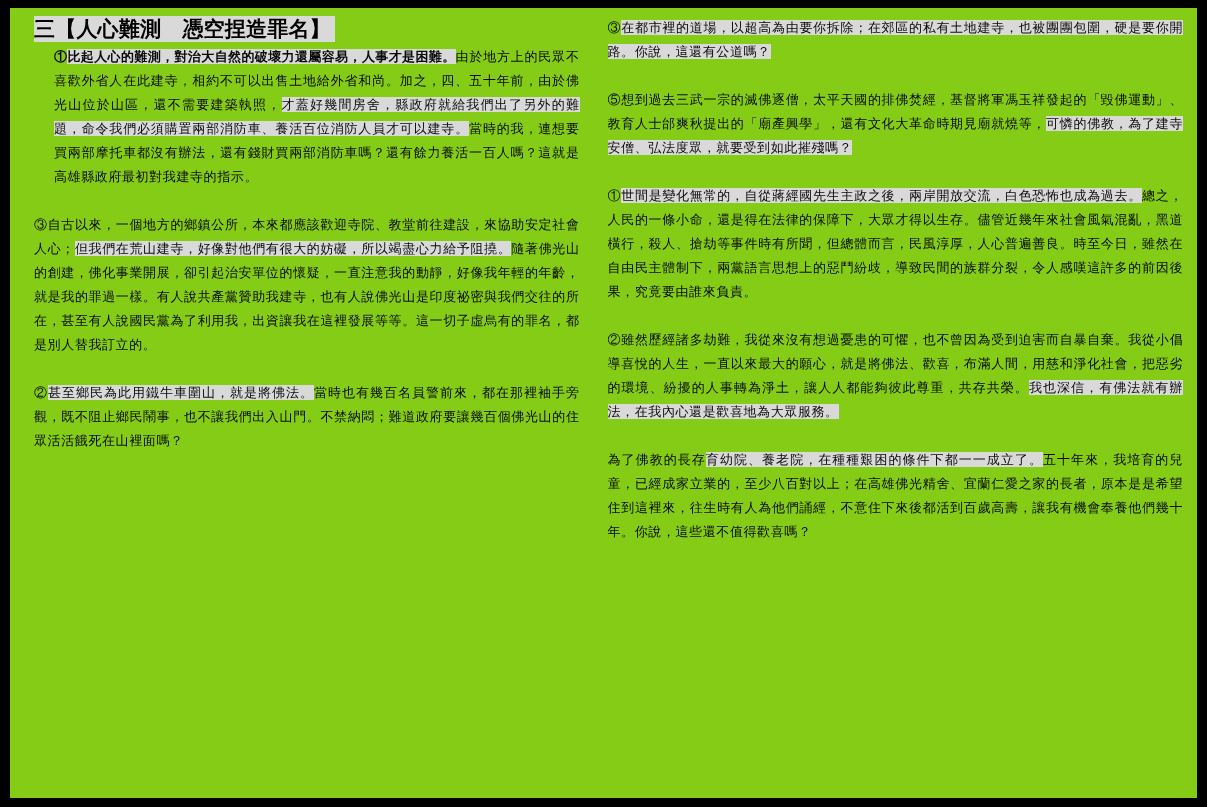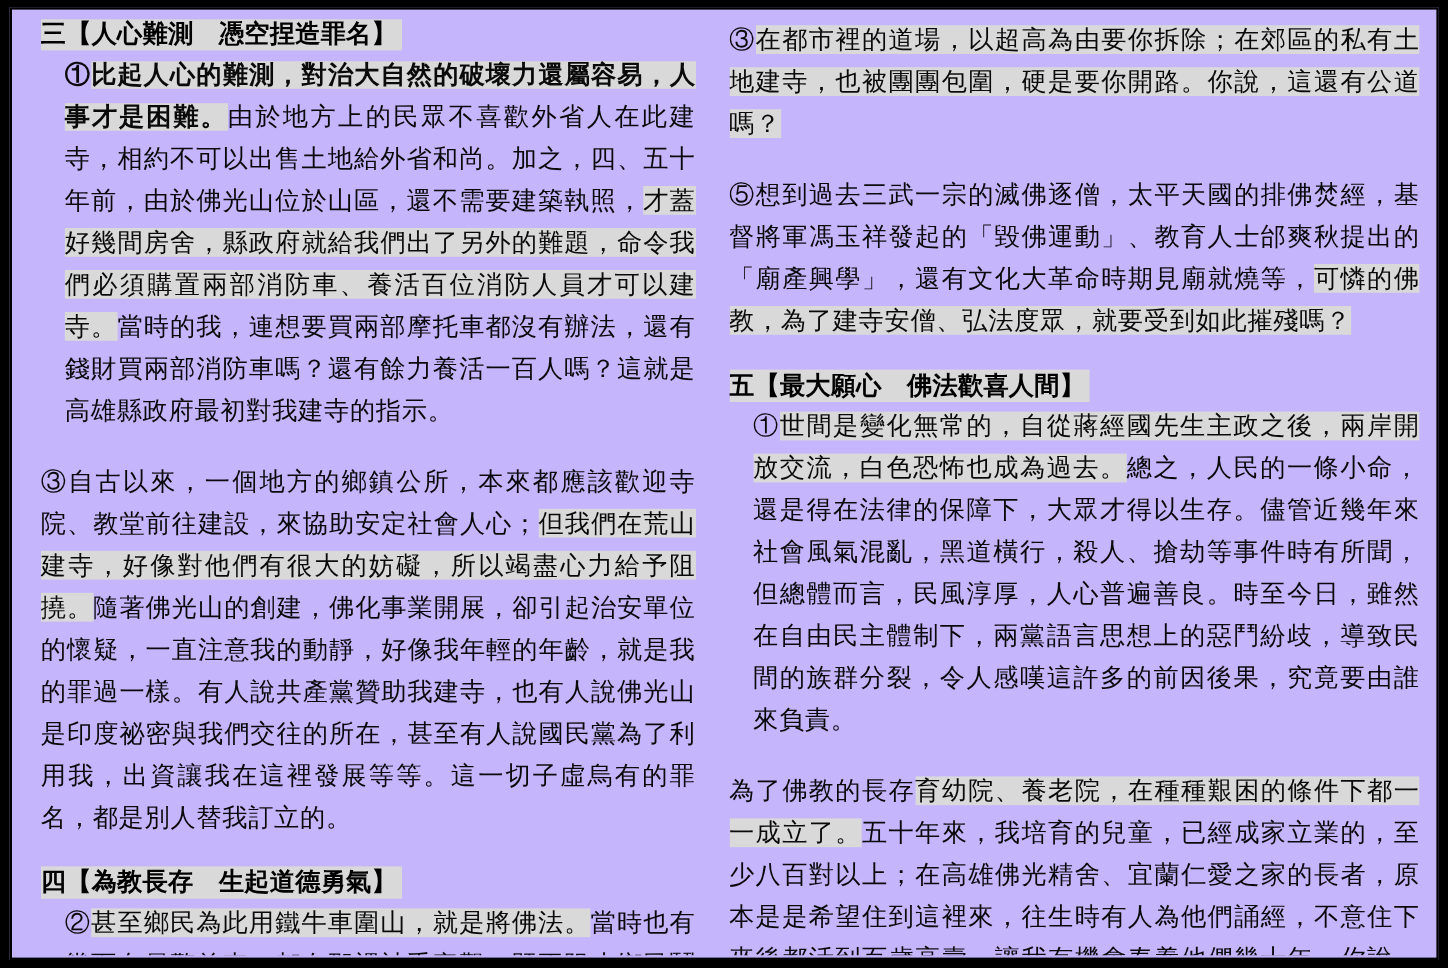--- a/index.html
+++ b/index.html
@@ -10,21 +10,21 @@
     height: 807px;
     overflow: hidden;
     font-family: "Liberation Serif", serif;
   }
   .page {
     position: absolute;
     top: 6px;
     left: 8px;
     right: 8px;
     bottom: 7px;
-    background: #c4b5fd;
+    background: #84cc16;
     border: 2px solid #000000;
     box-sizing: border-box;
     padding: 8px 14px 2px 24px;
   }
   .columns {
     display: flex;
     gap: 28px;
     height: 100%;
   }
   .col {
@@ -37,22 +37,22 @@
     font-family: "Liberation Sans", sans-serif;
     font-weight: 700;
     font-size: 21px;
     line-height: 26px;
     color: #000;
     margin: 0 0 3px 0;
     letter-spacing: 0.5px;
   }
   .heading .hl { padding: 2px 4px 2px 0; }
   .para {
-    font-size: 21px;
-    line-height: 35px;
+    font-size: 13px;
+    line-height: 24px;
     color: #0a0a0a;
     text-align: justify;
     letter-spacing: 0.6px;
     margin: 0 0 24px 0;
   }
   .para:last-child { margin-bottom: 0; }
   .heading + .para { margin-top: 0; margin-left: 20px; }
   .hl { background: #d9d9d9; }
   .bold {
     font-family: "Liberation Sans", sans-serif;
@@ -62,24 +62,23 @@
 </style>
 </head>
 <body>
 
 <div class="page">
   <div class="columns">
     <div class="col col-left">
         <div class="heading"><span class="hl bold">三【人心難測　憑空捏造罪名】</span></div>
         <div class="para"><span class="bold">①</span><span class="hl bold">比起人心的難測，對治大自然的破壞力還屬容易，人事才是困難。</span><span>由於地方上的民眾不喜歡外省人在此建寺，相約不可以出售土地給外省和尚。加之，四、五十年前，由於佛光山位於山區，還不需要建築執照，</span><span class="hl">才蓋好幾間房舍，縣政府就給我們出了另外的難題，命令我們必須購置兩部消防車、養活百位消防人員才可以建寺。</span><span>當時的我，連想要買兩部摩托車都沒有辦法，還有錢財買兩部消防車嗎？還有餘力養活一百人嗎？這就是高雄縣政府最初對我建寺的指示。</span></div>
         <div class="para"><span>③自古以來，一個地方的鄉鎮公所，本來都應該歡迎寺院、教堂前往建設，來協助安定社會人心；</span><span class="hl">但我們在荒山建寺，好像對他們有很大的妨礙，所以竭盡心力給予阻撓。</span><span>隨著佛光山的創建，佛化事業開展，卻引起治安單位的懷疑，一直注意我的動靜，好像我年輕的年齡，就是我的罪過一樣。有人說共產黨贊助我建寺，也有人說佛光山是印度祕密與我們交往的所在，甚至有人說國民黨為了利用我，出資讓我在這裡發展等等。這一切子虛烏有的罪名，都是別人替我訂立的。</span></div>
-        <div class="heading"><span class="hl bold">四【為教長存　生起道德勇氣】</span></div>
         <div class="para"><span>②</span><span class="hl">甚至鄉民為此用鐵牛車圍山，就是將佛法。</span><span>當時也有幾百名員警前來，都在那裡袖手旁觀，既不阻止鄉民鬧事，也不讓我們出入山門。不禁納悶；難道政府要讓幾百個佛光山的住眾活活餓死在山裡面嗎？</span></div>
       </div>
     <div class="col col-right">
         <div class="para"><span>③</span><span class="hl">在都市裡的道場，以超高為由要你拆除；在郊區的私有土地建寺，也被團團包圍，硬是要你開路。你說，這還有公道嗎？</span></div>
         <div class="para"><span>⑤想到過去三武一宗的滅佛逐僧，太平天國的排佛焚經，基督將軍馮玉祥發起的「毀佛運動」、教育人士邰爽秋提出的「廟產興學」，還有文化大革命時期見廟就燒等，</span><span class="hl">可憐的佛教，為了建寺安僧、弘法度眾，就要受到如此摧殘嗎？</span></div>
-        <div class="heading"><span class="hl bold">五【最大願心　佛法歡喜人間】</span></div>
         <div class="para"><span>①</span><span class="hl">世間是變化無常的，自從蔣經國先生主政之後，兩岸開放交流，白色恐怖也成為過去。</span><span>總之，人民的一條小命，還是得在法律的保障下，大眾才得以生存。儘管近幾年來社會風氣混亂，黑道橫行，殺人、搶劫等事件時有所聞，但總體而言，民風淳厚，人心普遍善良。時至今日，雖然在自由民主體制下，兩黨語言思想上的惡鬥紛歧，導致民間的族群分裂，令人感嘆這許多的前因後果，究竟要由誰來負責。</span></div>
+        <div class="para"><span>②雖然歷經諸多劫難，我從來沒有想過憂患的可懼，也不曾因為受到迫害而自暴自棄。我從小倡導喜悅的人生，一直以來最大的願心，就是將佛法、歡喜，布滿人間，用慈和淨化社會，把惡劣的環境、紛擾的人事轉為淨土，讓人人都能夠彼此尊重，共存共榮。</span><span class="hl">我也深信，有佛法就有辦法，在我內心還是歡喜地為大眾服務。</span></div>
         <div class="para"><span>為了佛教的長存</span><span class="hl">育幼院、養老院，在種種艱困的條件下都一一成立了。</span><span>五十年來，我培育的兒童，已經成家立業的，至少八百對以上；在高雄佛光精舍、宜蘭仁愛之家的長者，原本是是希望住到這裡來，往生時有人為他們誦經，不意住下來後都活到百歲高壽，讓我有機會奉養他們幾十年。你說，這些還不值得歡喜嗎？</span></div>
       </div>
   </div>
 </div>
 
 </body></html>

